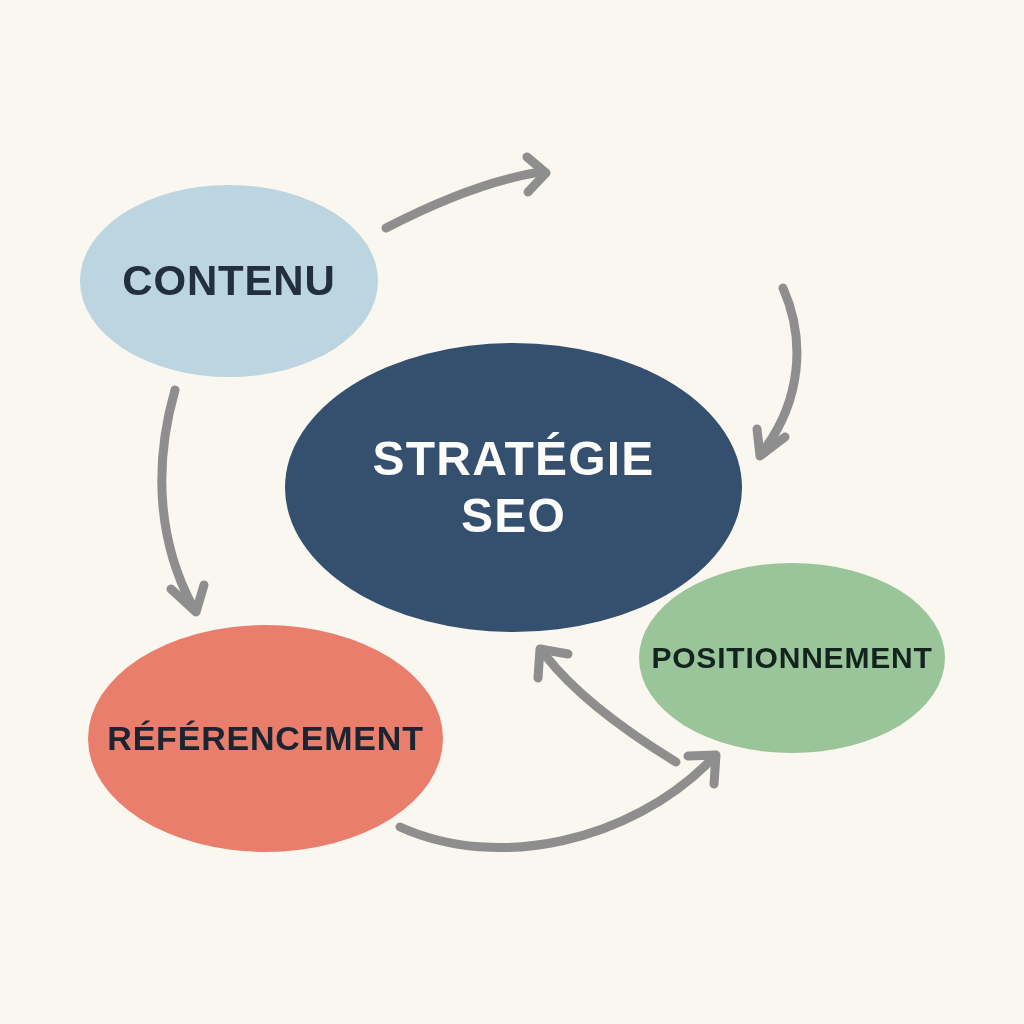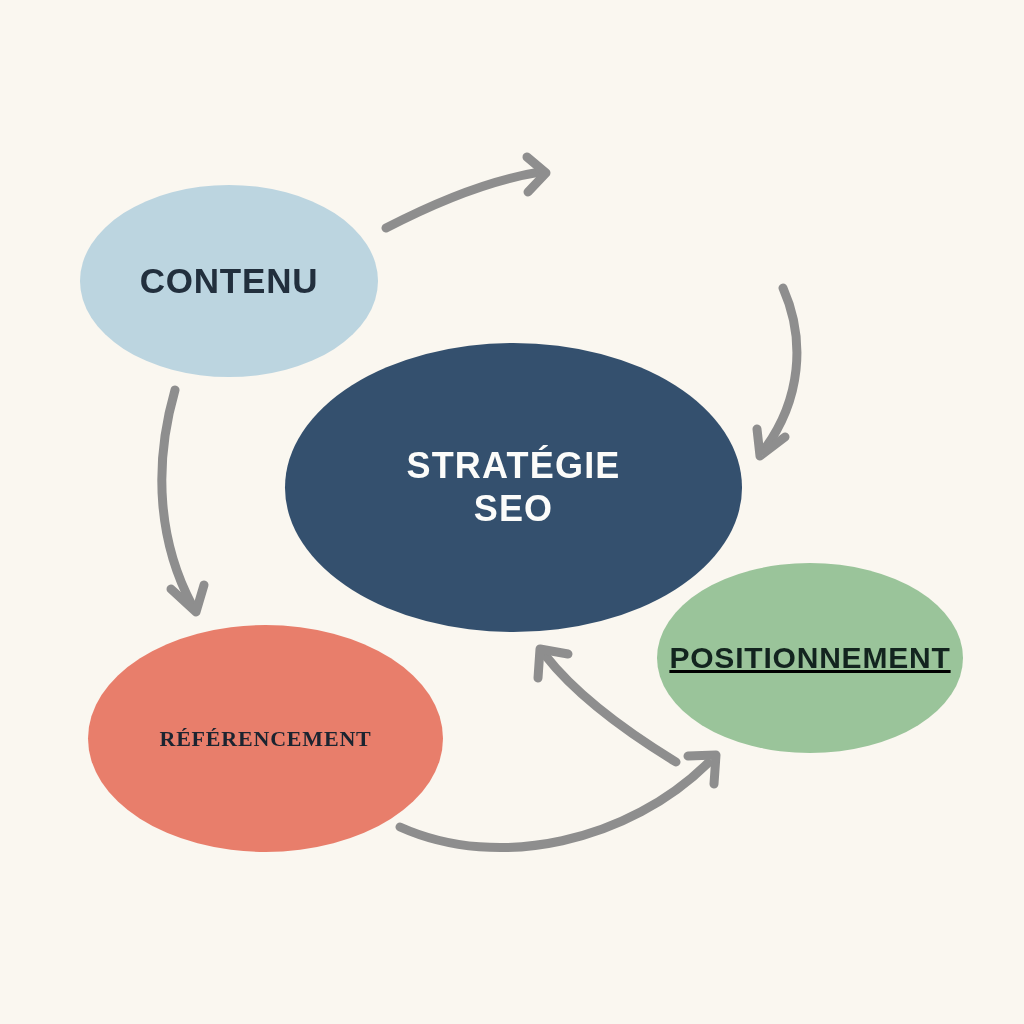--- a/index.html
+++ b/index.html
@@ -34,44 +34,43 @@
     line-height: 1.18;
     white-space: pre-line;
     user-select: none;
   }
 
   
   #node-contenu {
     left: 80px;  top: 185px;  width: 298px; height: 192px;
     background: #bcd5e0;
   }
-  #node-contenu .label { font-size: 35px; color: #222f3d; }
+  #node-contenu .label { font-size: 42px; color: #222f3d; }
 
   #node-netlinking {
     left: 562px; top: 40px;  width: 368px; height: 238px;
     background: #f6bd54;
   }
   #node-netlinking .label { font-size: 37px; color: #1b2430; width: 380px; }
 
   #node-strategie {
     left: 285px; top: 343px; width: 457px; height: 289px;
     background: #34506e;
   }
-  #node-strategie .label { font-size: 36px; color: #fcfcfa; letter-spacing: 1.2px; }
+  #node-strategie .label { font-size: 48px; color: #fcfcfa; letter-spacing: 1.2px; }
 
   #node-referencement {
     left: 88px;  top: 625px; width: 355px; height: 227px;
     background: #e87e6b;
   }
-  #node-referencement .label { font-size: 22px; color: #1b2430; font-family: Liberation Serif, serif; }
+  #node-referencement .label { font-size: 34px; color: #1b2430; }
 
   #node-positionnement {
-    left: 657px; top: 563px; width: 306px; height: 190px;
+    left: 639px; top: 563px; width: 306px; height: 190px;
     background: #9ac49a;
-    text-decoration: underline;
   }
   #node-positionnement .label { font-size: 30px; color: #13241f; width: 330px; }
 
   #arrows {
     position: absolute;
     left: 0; top: 0;
     width: 1024px; height: 1024px;
     pointer-events: none;
   }
   .arrow-path {

